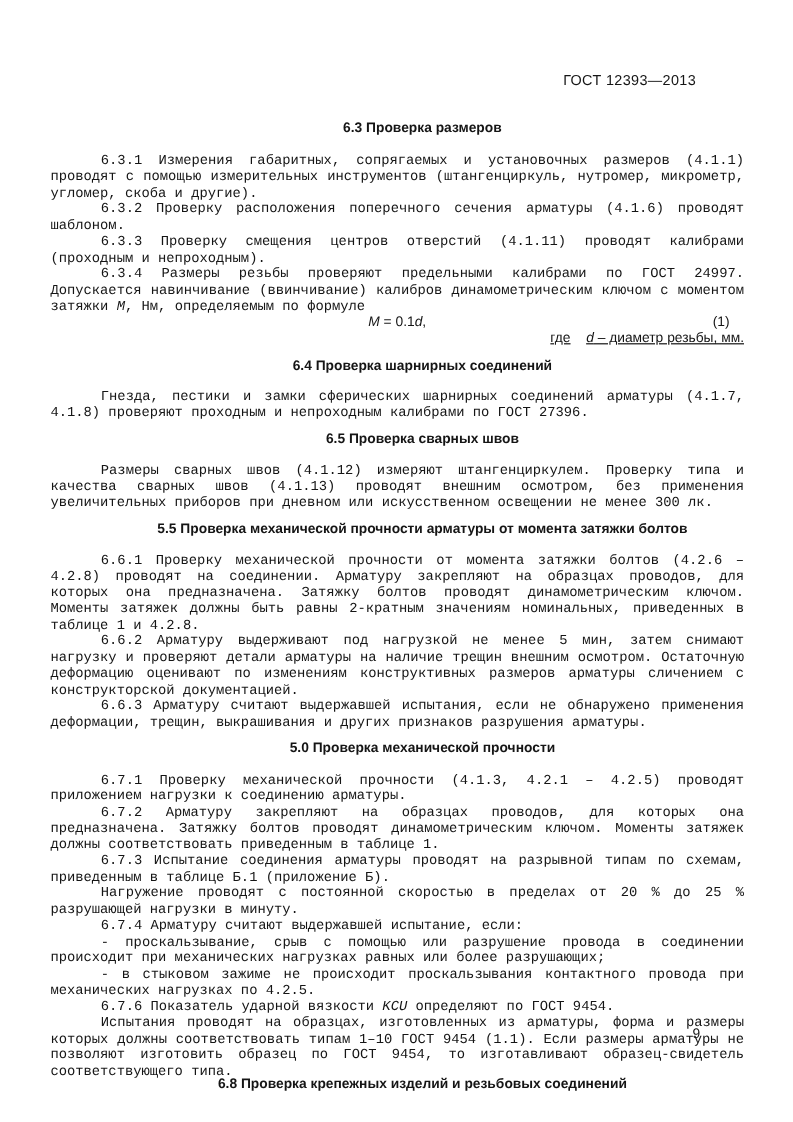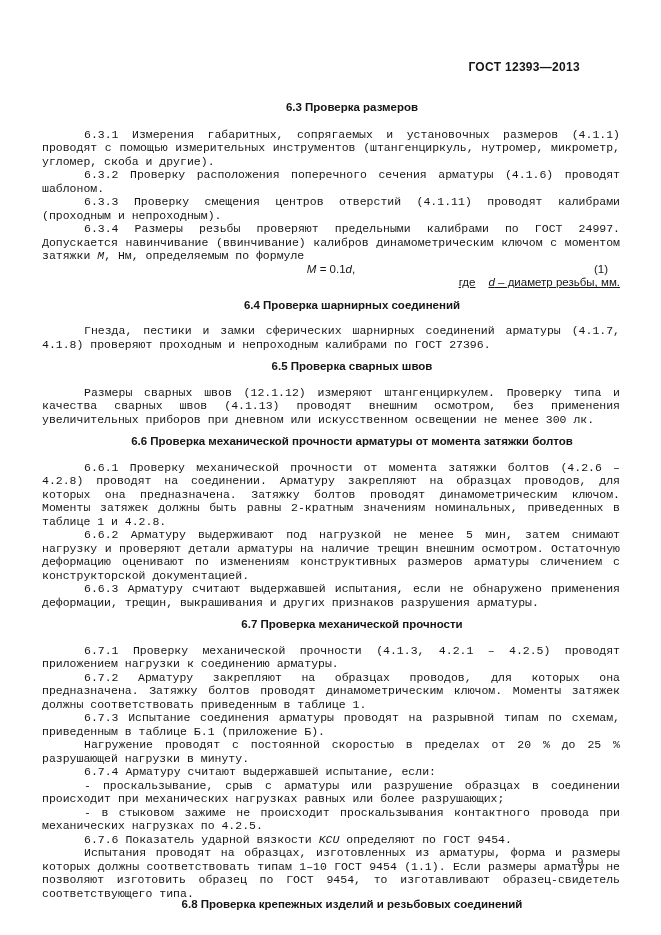--- a/index.html
+++ b/index.html
@@ -11,21 +11,21 @@
     font-family: "Liberation Sans", sans-serif;
     color: #151515;
     overflow: hidden;
   }
   .running-header {
     position: absolute;
     top: 60px;
     left: 42px;
     width: 538px;
     text-align: right;
-    font-weight: bold;
+    font-weight: normal;
     font-size: 12px;
     letter-spacing: 0.3px;
     white-space: nowrap;
   }
   .doc-body {
     position: absolute;
     left: 42px;
     top: 95px;
     width: 578px;
     font-size: 11.5px;
@@ -74,34 +74,34 @@
       <span class="formula-expr"><i class="var">М</i><span> = 0.1</span><i class="var">d</i><span>,</span></span>
       <span class="formula-no">(1)</span>
     </div>
 
     <p class="where-row"><span>где</span><i class="var where-var">d</i><span> – диаметр резьбы, мм.</span></p>
 
     <h2 class="sec-h">6.4 Проверка шарнирных соединений</h2>
     <p class="para">Гнезда, пестики и замки сферических шарнирных соединений арматуры (4.1.7, 4.1.8) проверяют проходным и непроходным калибрами по ГОСТ 27396.</p>
 
     <h2 class="sec-h">6.5 Проверка сварных швов</h2>
-    <p class="para">Размеры сварных швов (12.1.12) измеряют штангенциркулем. Проверку типа и качества сварных швов (4.1.13) проводят внешним осмотром, без применения увеличительных приборов при дневном или искусственном освещении не менее 300 лк.</p>
+    <p class="para">Размеры сварных швов (4.1.12) измеряют штангенциркулем. Проверку типа и качества сварных швов (4.1.13) проводят внешним осмотром, без применения увеличительных приборов при дневном или искусственном освещении не менее 300 лк.</p>
 
-    <h2 class="sec-h">6.6 Проверка механической прочности арматуры от момента затяжки болтов</h2>
+    <h2 class="sec-h">5.5 Проверка механической прочности арматуры от момента затяжки болтов</h2>
     <p class="para">6.6.1 Проверку механической прочности от момента затяжки болтов (4.2.6 – 4.2.8) проводят на соединении. Арматуру закрепляют на образцах проводов, для которых она предназначена. Затяжку болтов проводят динамометрическим ключом. Моменты затяжек должны быть равны 2-кратным значениям номинальных, приведенных в таблице 1 и 4.2.8.</p>
     <p class="para">6.6.2 Арматуру выдерживают под нагрузкой не менее 5 мин, затем снимают нагрузку и проверяют детали арматуры на наличие трещин внешним осмотром. Остаточную деформацию оценивают по изменениям конструктивных размеров арматуры сличением с конструкторской документацией.</p>
     <p class="para">6.6.3 Арматуру считают выдержавшей испытания, если не обнаружено применения деформации, трещин, выкрашивания и других признаков разрушения арматуры.</p>
 
-    <h2 class="sec-h">6.7 Проверка механической прочности</h2>
+    <h2 class="sec-h">5.0 Проверка механической прочности</h2>
     <p class="para">6.7.1 Проверку механической прочности (4.1.3, 4.2.1 – 4.2.5) проводят приложением нагрузки к соединению арматуры.</p>
     <p class="para">6.7.2 Арматуру закрепляют на образцах проводов, для которых она предназначена. Затяжку болтов проводят динамометрическим ключом. Моменты затяжек должны соответствовать приведенным в таблице 1.</p>
     <p class="para">6.7.3 Испытание соединения арматуры проводят на разрывной типам по схемам, приведенным в таблице Б.1 (приложение Б).</p>
     <p class="para">Нагружение проводят с постоянной скоростью в пределах от 20 % до 25 % разрушающей нагрузки в минуту.</p>
     <p class="para">6.7.4 Арматуру считают выдержавшей испытание, если:</p>
-    <p class="para">- проскальзывание, срыв с арматуры или разрушение образцах в соединении происходит при механических нагрузках равных или более разрушающих;</p>
+    <p class="para">- проскальзывание, срыв с помощью или разрушение провода в соединении происходит при механических нагрузках равных или более разрушающих;</p>
     <p class="para">- в стыковом зажиме не происходит проскальзывания контактного провода при механических нагрузках по 4.2.5.</p>
     <p class="para"><span>6.7.6 Показатель ударной вязкости </span><i class="var">KCU</i><span> определяют по ГОСТ 9454.</span></p>
     <p class="para">Испытания проводят на образцах, изготовленных из арматуры, форма и размеры которых должны соответствовать типам 1–10 ГОСТ 9454 (1.1). Если размеры арматуры не позволяют изготовить образец по ГОСТ 9454, то изготавливают образец-свидетель соответствующего типа.</p>
 
     <h2 class="sec-h tight">6.8 Проверка крепежных изделий и резьбовых соединений</h2>
 
   </div>
 
   <div class="page-number">9</div>
 

